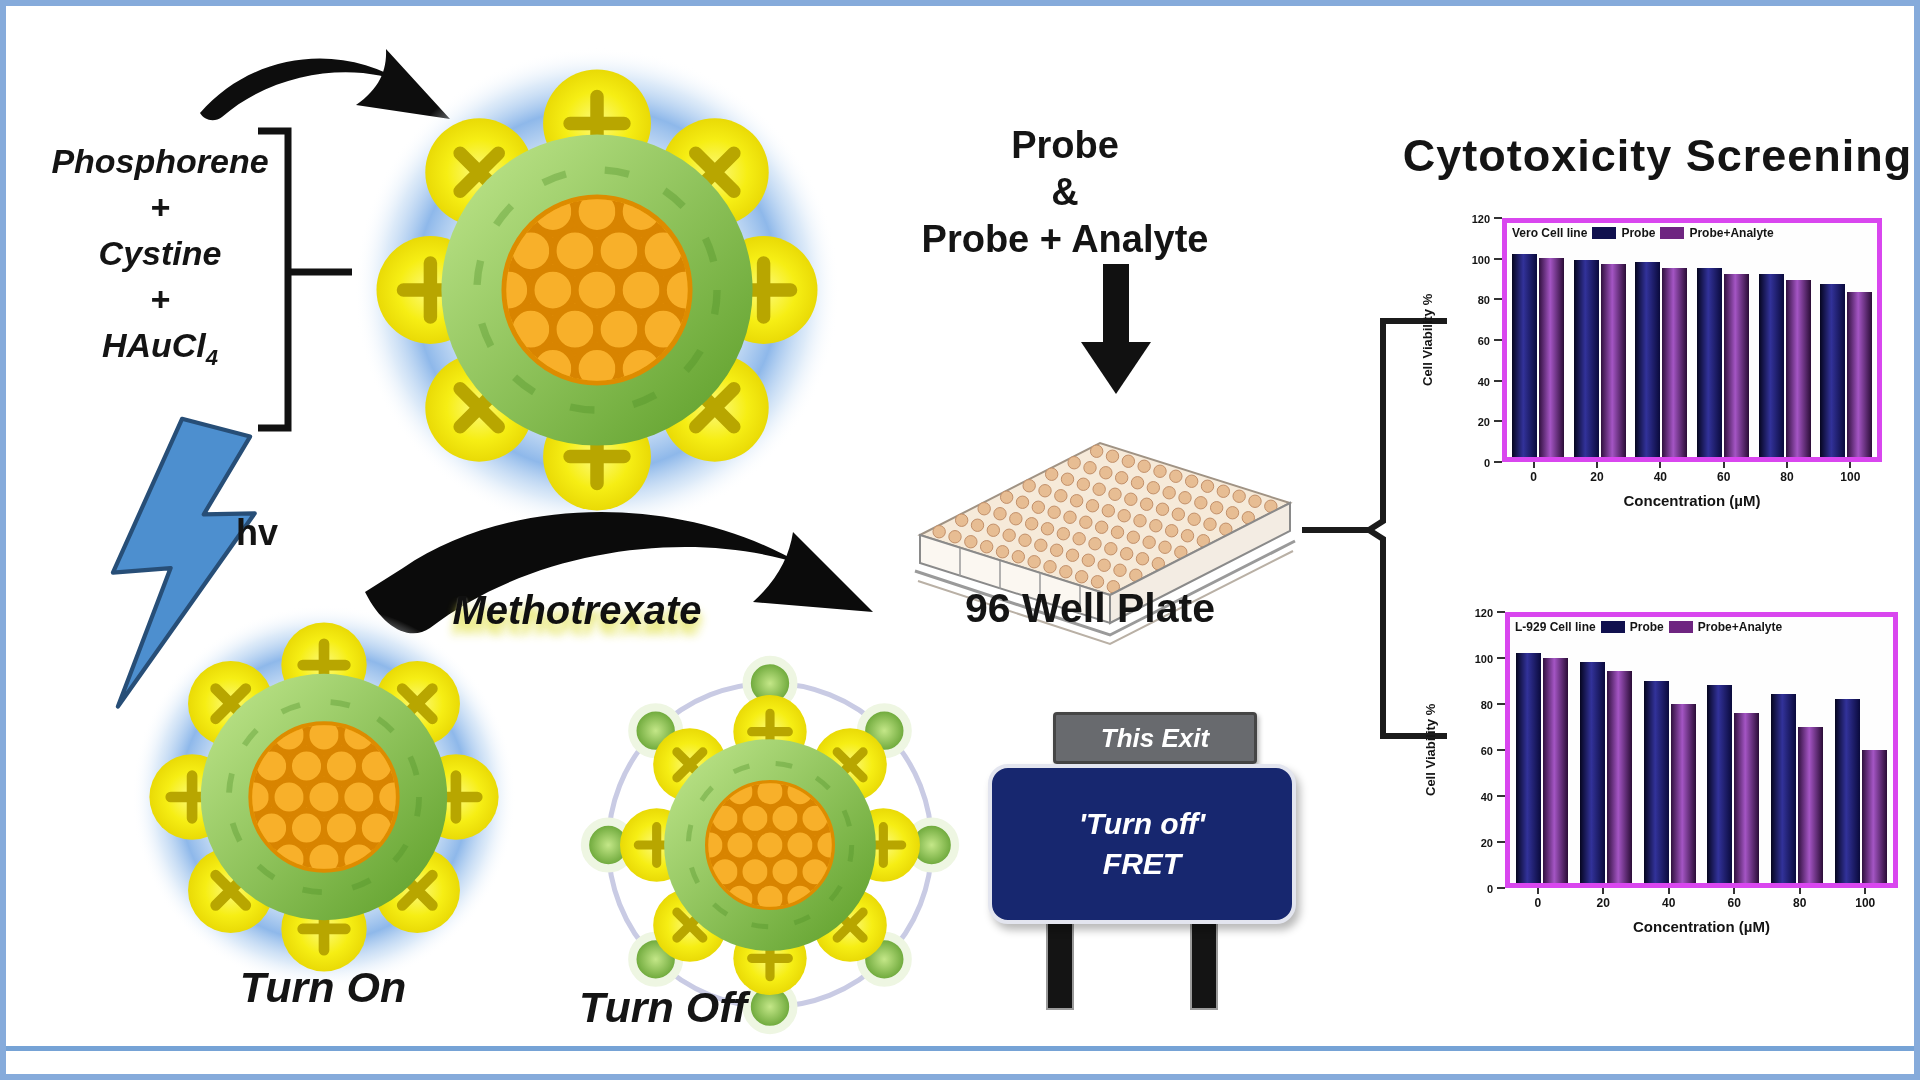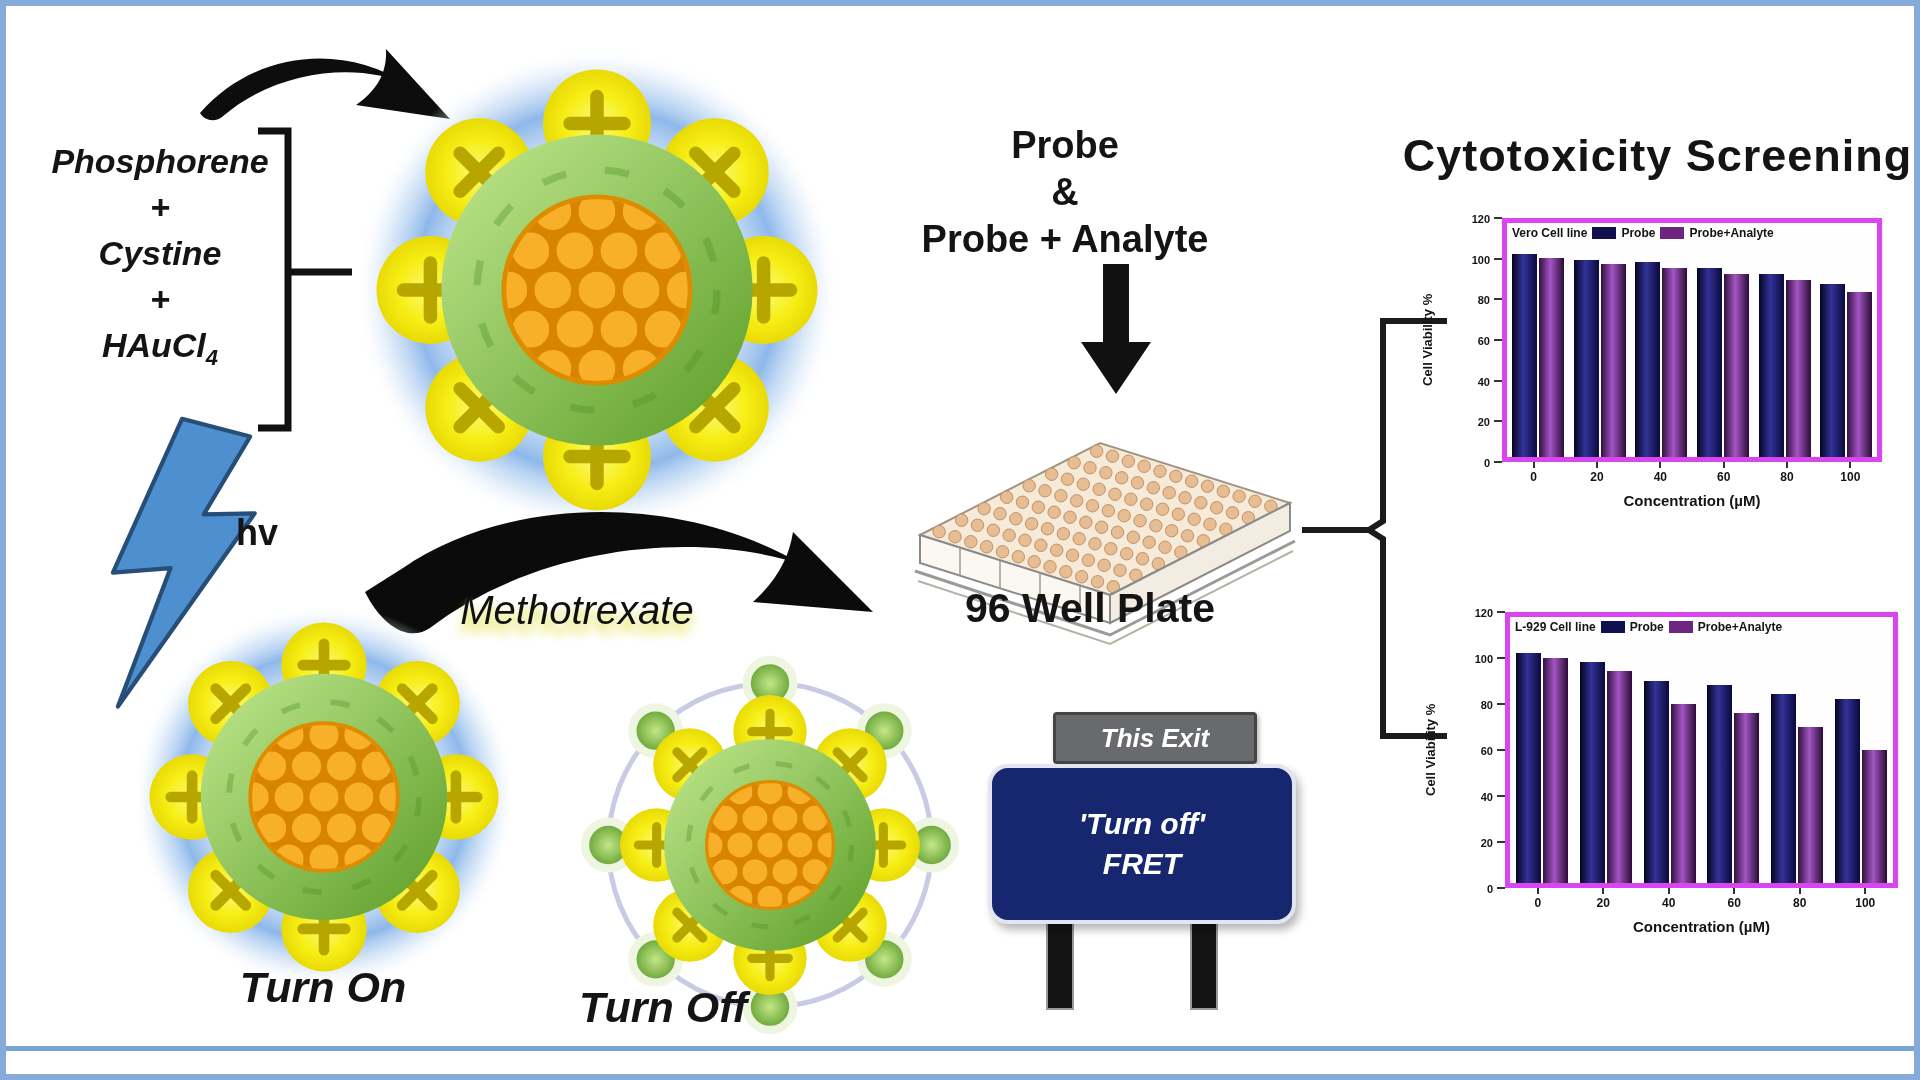--- a/index.html
+++ b/index.html
@@ -7,21 +7,21 @@
           font-family:"Liberation Sans",sans-serif;color:#141414;}
   .abs{position:absolute;}
   
   .frame{position:absolute;inset:0;border:6px solid #86abdb;pointer-events:none;z-index:50;}
   .bottom-line{position:absolute;left:6px;right:6px;top:1046px;height:5px;background:#76a3d6;z-index:49;}
 
   
   .reagents{left:28px;top:138px;width:264px;text-align:center;font-weight:bold;font-style:italic;
             font-size:34px;line-height:46px;}
   .hv{left:236px;top:512px;font-size:36px;font-weight:bold;}
-  .methotrexate{left:392px;top:588px;width:370px;text-align:center;font-size:40px;font-weight:normal;
+  .methotrexate{left:392px;top:588px;width:370px;text-align:center;font-size:40px;font-weight:bold;
             font-style:italic;color:#101010;text-shadow:0 10px 10px rgba(222,222,60,.95),0 2px 2px rgba(255,255,255,.6);}
   .turnon{left:178px;top:963px;width:290px;text-align:center;font-size:43px;font-weight:bold;font-style:italic;}
   .turnoff{left:518px;top:983px;width:290px;text-align:center;font-size:43px;font-weight:bold;font-style:italic;}
   .probe-block{left:850px;top:122px;width:430px;text-align:center;font-size:38px;font-weight:bold;line-height:47px;}
   .plate-label{left:880px;top:585px;width:420px;text-align:center;font-size:41px;font-weight:bold;}
   .cyto-title{left:1395px;top:130px;width:525px;text-align:center;font-size:45px;font-weight:bold;letter-spacing:1px;}
 
   
   .sign-top{left:1032px;top:712px;width:198px;height:46px;background:#686a6e;border:3px solid #454545;
             border-radius:4px;color:#fff;font-size:26px;font-weight:bold;font-style:italic;

